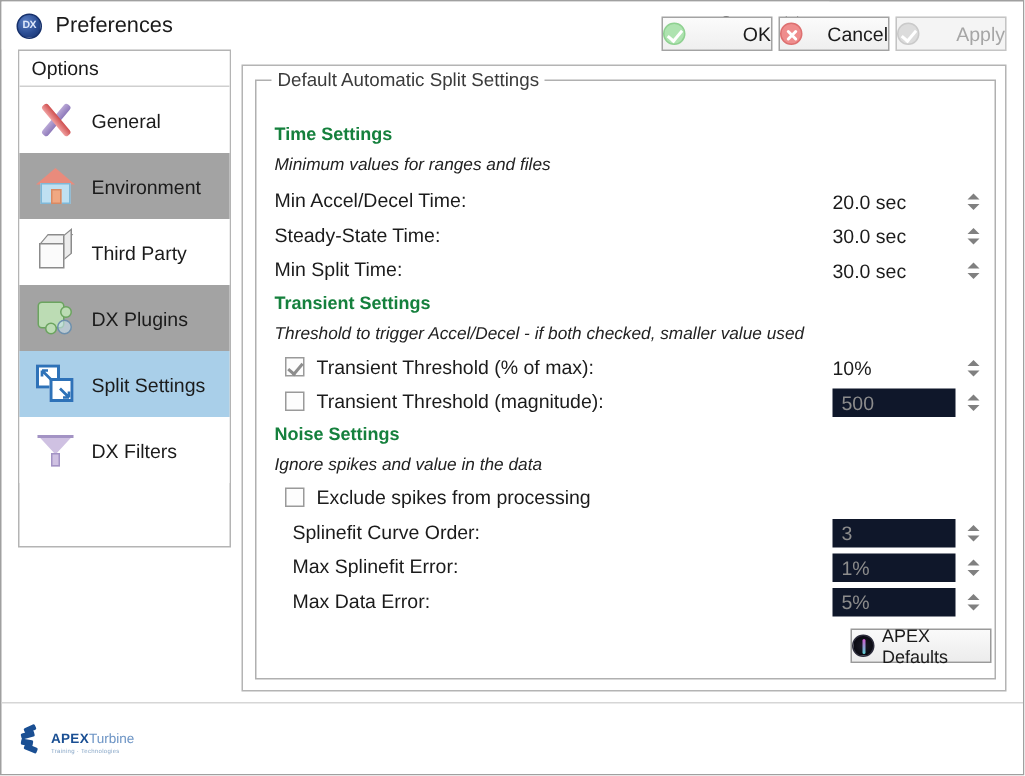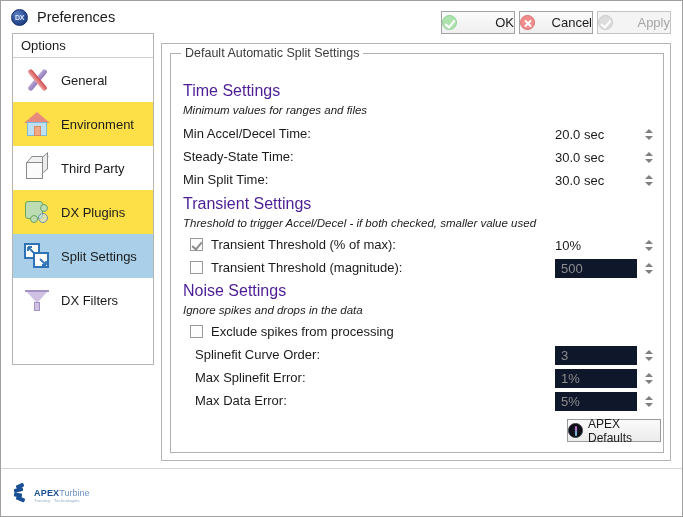--- a/index.html
+++ b/index.html
@@ -74,21 +74,21 @@
     font-size: 13px; color: #1b1b1b;
     background: #ffffff;
   }
   .opt-item {
     height: 44px;
     display: flex; align-items: center;
     padding-left: 9px;
     font-size: 13px; color: #1b1b1b;
     background: #ffffff;
   }
-  .opt-item.alt { background: #fde047; }
+  .opt-item.alt { background: #a3a3a3; }
   .opt-item.selected { background: #a9cfe9; }
   .opt-ico {
     width: 30px; height: 30px;
     flex: 0 0 30px;
     margin-right: 9px;
     position: relative;
   }
   .opt-label { line-height: 1; }
 
   
@@ -216,21 +216,21 @@
     background: #ffffff;
     padding: 0 4px;
     font-size: 12.5px; color: #3b3b3b;
     white-space: nowrap;
   }
 
   .content { position: absolute; left: 0; top: 0; right: 0; bottom: 0; }
 
   .sec-head {
     position: absolute;
-    font-size: 16px; font-weight: normal; color: #4c1d95;
+    font-size: 12px; font-weight: bold; color: #15803d;
     white-space: nowrap;
   }
   .sec-sub {
     position: absolute;
     font-size: 11.5px; font-style: italic; color: #222;
     white-space: nowrap;
   }
   .row-label {
     position: absolute;
     font-size: 13px; color: #1b1b1b;
@@ -481,21 +481,21 @@
 
         <div class="cbx" style="left:19px; top:207px;"></div>
         <div class="row-label" style="left:40px; top:206px;">Transient Threshold (magnitude):</div>
         <div class="val-field disabled" style="left:384px; top:205px; width:82px;">500</div>
         <div class="spin" style="left:472px; top:204px;">
           <i class="up"></i>
             <i class="dn"></i>
         </div>
 
         <div class="sec-head" style="left:12px; top:228px;">Noise Settings</div>
-        <div class="sec-sub" style="left:12px; top:250px;">Ignore spikes and drops in the data</div>
+        <div class="sec-sub" style="left:12px; top:250px;">Ignore spikes and value in the data</div>
 
         <div class="cbx" style="left:19px; top:271px;"></div>
         <div class="row-label" style="left:40px; top:270px;">Exclude spikes from processing</div>
 
         <div class="row-label" style="left:24px; top:293px;">Splinefit Curve Order:</div>
         <div class="val-field disabled" style="left:384px; top:292px; width:82px;">3</div>
         <div class="spin" style="left:472px; top:291px;">
           <i class="up"></i>
             <i class="dn"></i>
         </div>

